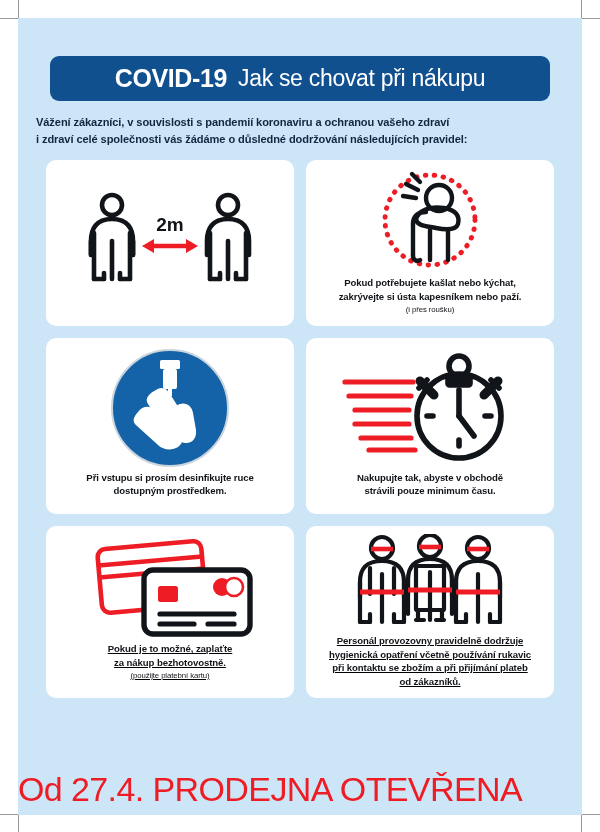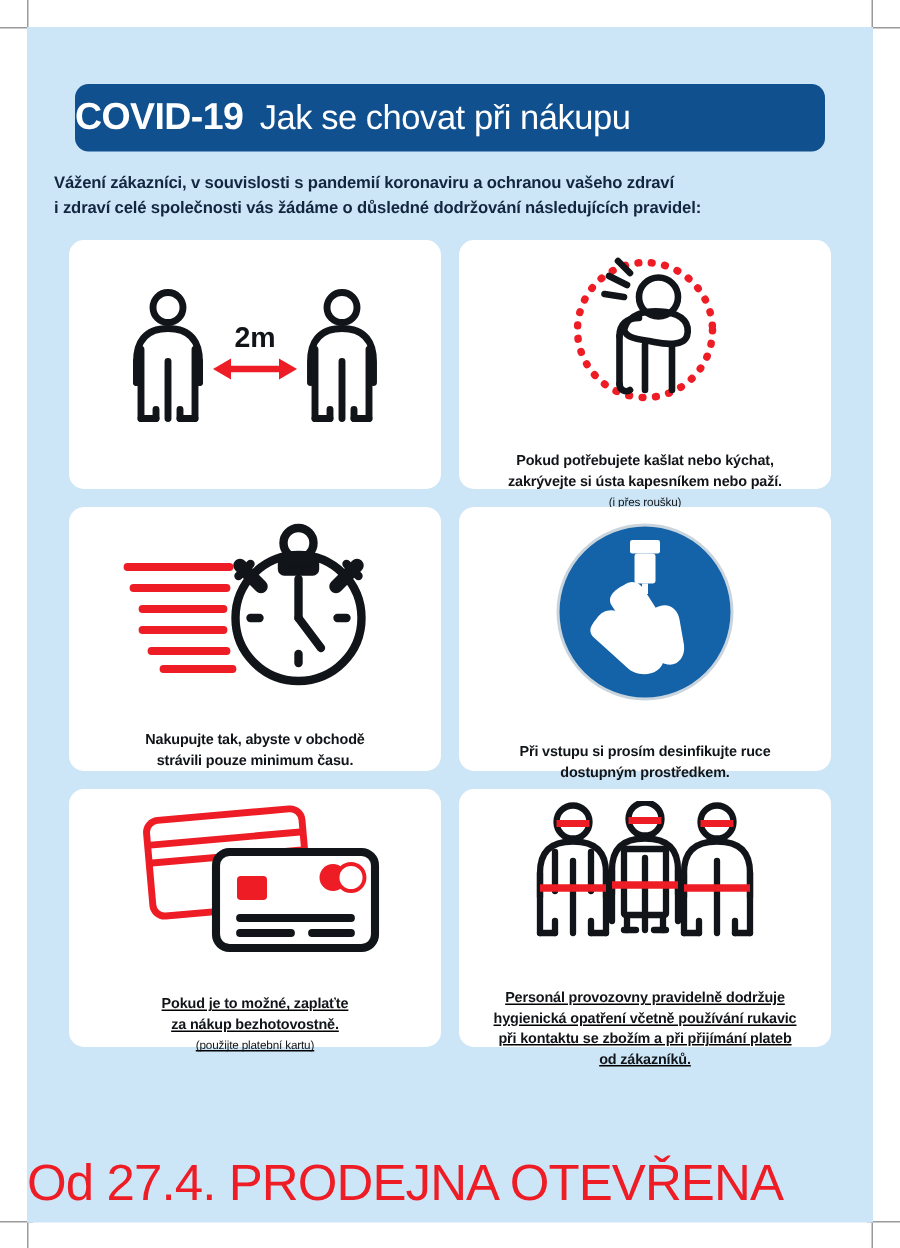--- a/index.html
+++ b/index.html
@@ -23,21 +23,21 @@
     background:#cde6f7;
     box-sizing:border-box;
   }
 
   
   .header-bar{
     margin:38px 32px 0 32px;
     background:#11508f;
     border-radius:9px;
     height:45px;
-    display:flex;align-items:center;
+    display:flex;align-items:center;justify-content:center;
     gap:11px;
   }
   .header-covid{
     color:#ffffff;font-weight:bold;font-size:25px;
     letter-spacing:-0.4px;
   }
   .header-sub{
     color:#ffffff;font-weight:normal;font-size:23px;
     letter-spacing:-0.3px;
   }
@@ -77,21 +77,20 @@
     width:100%;
   }
   .caption{
     text-align:center;
     color:#111418;
     font-size:9.6px;
     font-weight:bold;
     line-height:1.4;
     letter-spacing:-0.1px;
     padding:0 4px;
-    margin-top:25px;
   }
   .caption .note{
     display:block;
     font-size:7.8px;
     font-weight:normal;
     line-height:1.45;
     margin-top:1px;
   }
 
   
@@ -183,20 +182,45 @@
       </div>
       <div class="caption">
         <span>Pokud potřebujete kašlat nebo kýchat,</span><br>
         <span>zakrývejte si ústa kapesníkem nebo paží.</span>
         <span class="note">(i přes roušku)</span>
       </div>
     </div>
 
     <div class="card card-r2">
       <div class="art">
+        <svg width="124" height="124" viewBox="0 0 124 124">
+          <circle cx="62" cy="62" r="58" fill="#1463a8" stroke="#c9d4dd" stroke-width="2"></circle>
+
+          <g fill="#ffffff">
+            <rect x="52" y="14" width="20" height="9" rx="1.5"></rect>
+            <rect x="55" y="23" width="14" height="20" rx="2"></rect>
+            <rect x="60" y="43" width="4" height="7"></rect>
+            <path d="M62 52 C66 57 66 62 62 62 C58 62 58 57 62 52 Z"></path>
+          </g>
+
+          <g fill="#ffffff">
+            <path d="M48 44 C53 40 59 42 62 48 L76 70 C80 76 79 84 73 87 C67 90 60 88 56 82 L40 58 C36 52 42 47 48 44 Z"></path>
+            <path d="M30 66 C34 60 42 59 47 64 L70 84 C76 89 76 97 70 101 C64 105 55 104 50 99 L29 80 C23 75 26 71 30 66 Z"></path>
+            <path d="M72 58 C78 56 84 60 85 67 L88 84 C89 92 84 98 77 97 C70 96 66 90 66 83 L66 66 C66 61 68 59 72 58 Z"></path>
+          </g>
+        </svg>
+      </div>
+      <div class="caption">
+        <span>Při vstupu si prosím desinfikujte ruce</span><br>
+        <span>dostupným prostředkem.</span>
+      </div>
+    </div>
+
+    <div class="card card-r2">
+      <div class="art">
         <svg width="190" height="116" viewBox="0 0 190 116">
 
           <g stroke="#ee1c25" stroke-width="5.2" stroke-linecap="round">
             <line x1="10" y1="32" x2="78" y2="32"></line>
             <line x1="14" y1="46" x2="76" y2="46"></line>
             <line x1="20" y1="60" x2="74" y2="60"></line>
             <line x1="20" y1="74" x2="74" y2="74"></line>
             <line x1="26" y1="88" x2="76" y2="88"></line>
             <line x1="34" y1="100" x2="80" y2="100"></line>
           </g>
@@ -216,45 +240,20 @@
             <path d="M92 66 L98 66 M150 66 L156 66 M124 96 L124 90"></path>
           </g>
         </svg>
       </div>
       <div class="caption">
         <span>Nakupujte tak, abyste v obchodě</span><br>
         <span>strávili pouze minimum času.</span>
       </div>
     </div>
 
-    <div class="card card-r2">
-      <div class="art">
-        <svg width="124" height="124" viewBox="0 0 124 124">
-          <circle cx="62" cy="62" r="58" fill="#1463a8" stroke="#c9d4dd" stroke-width="2"></circle>
-
-          <g fill="#ffffff">
-            <rect x="52" y="14" width="20" height="9" rx="1.5"></rect>
-            <rect x="55" y="23" width="14" height="20" rx="2"></rect>
-            <rect x="60" y="43" width="4" height="7"></rect>
-            <path d="M62 52 C66 57 66 62 62 62 C58 62 58 57 62 52 Z"></path>
-          </g>
-
-          <g fill="#ffffff">
-            <path d="M48 44 C53 40 59 42 62 48 L76 70 C80 76 79 84 73 87 C67 90 60 88 56 82 L40 58 C36 52 42 47 48 44 Z"></path>
-            <path d="M30 66 C34 60 42 59 47 64 L70 84 C76 89 76 97 70 101 C64 105 55 104 50 99 L29 80 C23 75 26 71 30 66 Z"></path>
-            <path d="M72 58 C78 56 84 60 85 67 L88 84 C89 92 84 98 77 97 C70 96 66 90 66 83 L66 66 C66 61 68 59 72 58 Z"></path>
-          </g>
-        </svg>
-      </div>
-      <div class="caption">
-        <span>Při vstupu si prosím desinfikujte ruce</span><br>
-        <span>dostupným prostředkem.</span>
-      </div>
-    </div>
-
     <div class="card card-r3">
       <div class="art">
         <svg width="176" height="104" viewBox="0 0 176 104">
 
           <g transform="rotate(-5 58 46)">
             <rect x="18" y="10" width="104" height="64" rx="8" fill="#ffffff" stroke="#ee1c25" stroke-width="4.6"></rect>
             <line x1="18" y1="26" x2="122" y2="26" stroke="#ee1c25" stroke-width="4.6"></line>
             <line x1="18" y1="38" x2="122" y2="38" stroke="#ee1c25" stroke-width="4.6"></line>
           </g>
 

